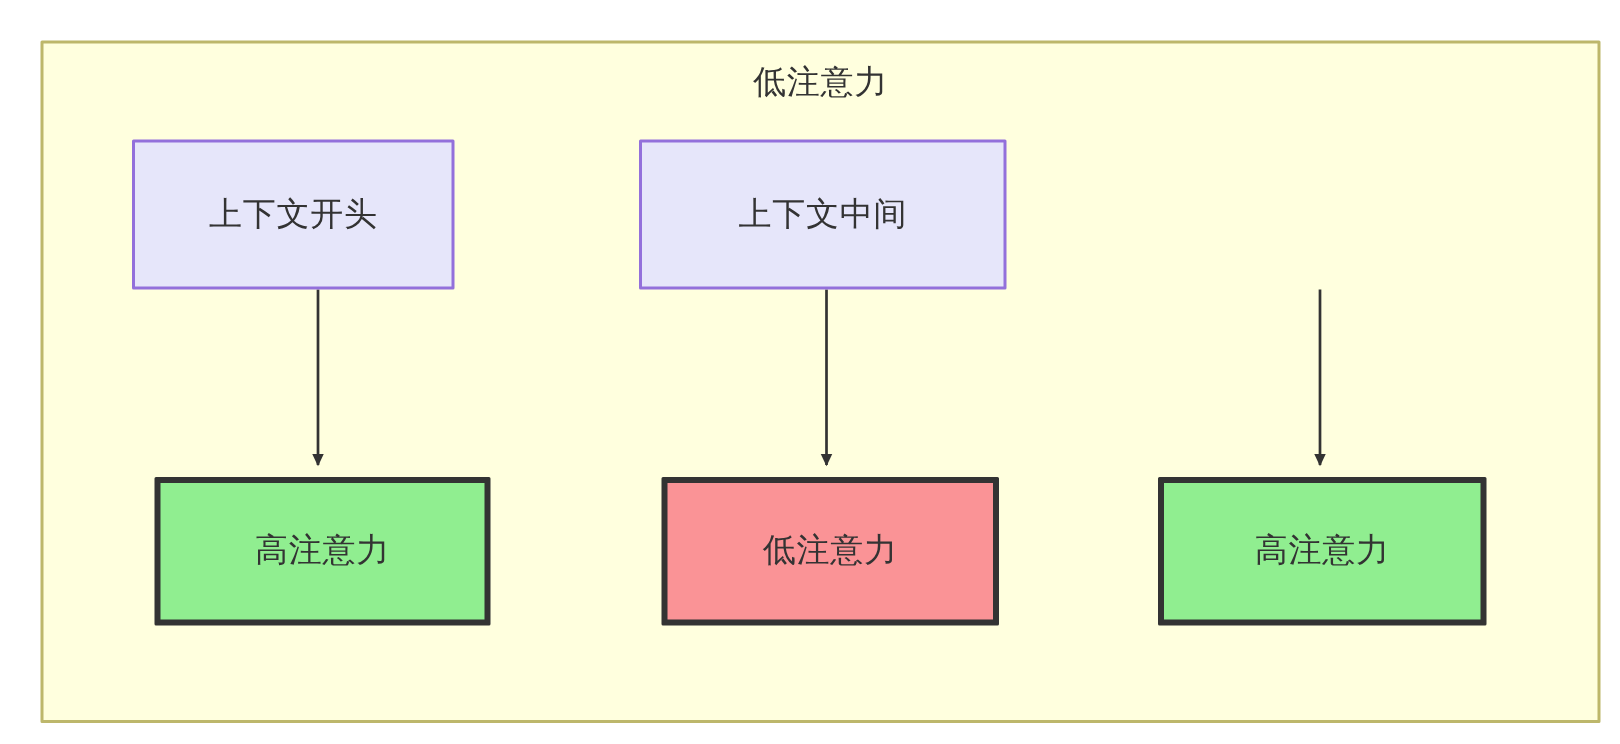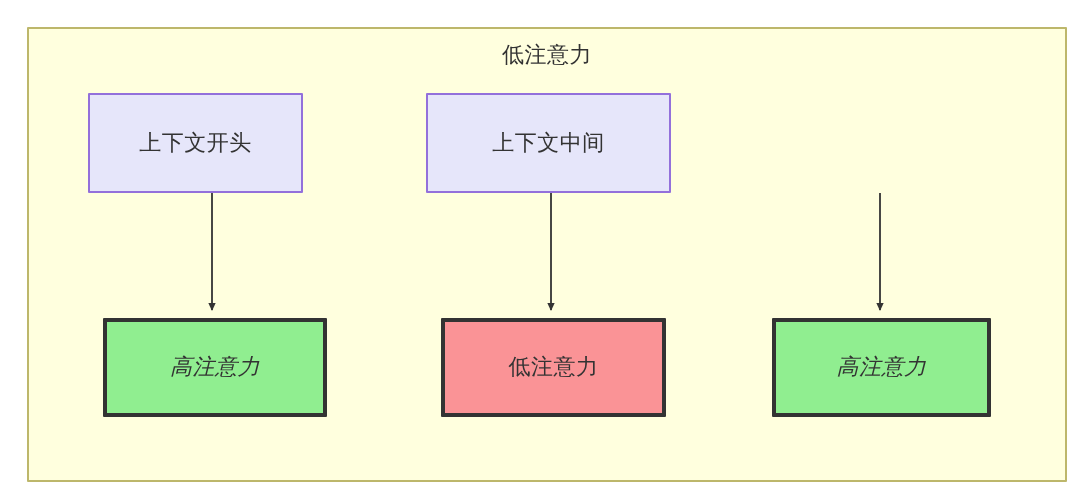--- a/index.html
+++ b/index.html
@@ -56,21 +56,20 @@
   }
   .node-source {
     background: #e6e6fa;
     border: 2px solid #9370db;
     border-radius: 1px;
   }
   .node-high {
     background: #90ee90;
     border: 4px solid #333333;
     border-radius: 1px;
-    font-style: italic;
   }
   .node-low {
     background: #fa9396;
     border: 4px solid #333333;
     border-radius: 1px;
     text-align: right;
   }
   
   #node-src-0 { left: 88px;  top: 93px;  width: 215px; height: 100px; }
   #node-src-1 { left: 426px; top: 93px;  width: 245px; height: 100px; }

